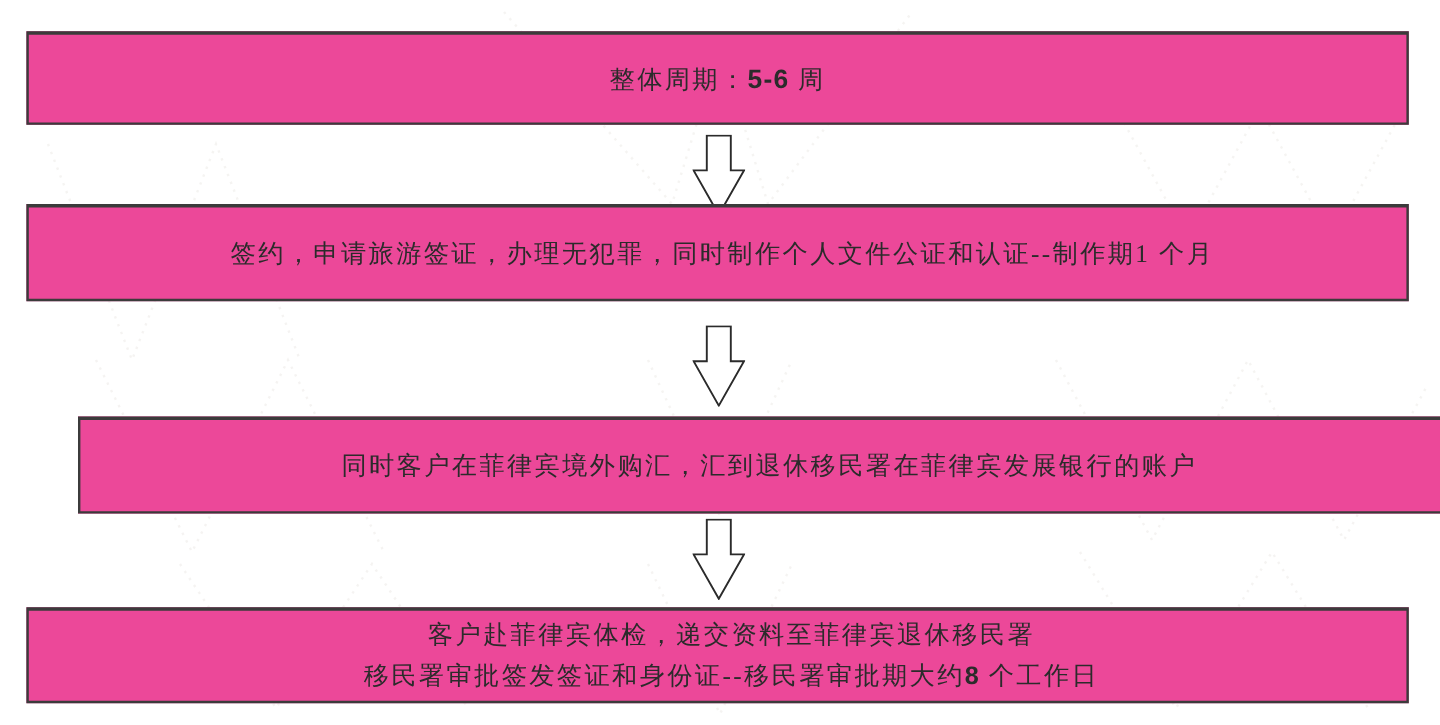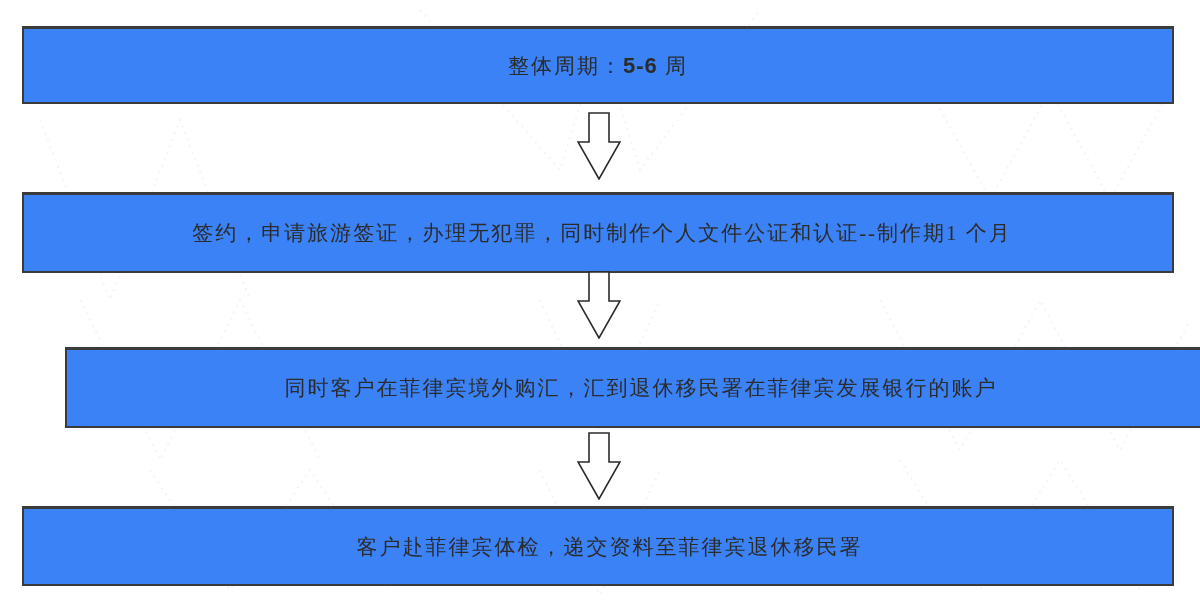--- a/index.html
+++ b/index.html
@@ -20,31 +20,31 @@
     position: absolute;
     left: 0; top: 0;
     width: 1200px; height: 604px;
     pointer-events: none;
   }
   .flow-box {
     position: absolute;
     left: 22px;
     width: 1152px;
     box-sizing: border-box;
-    background: #3b82f6;
+    background: #ec4899;
     border: 2px solid #3b3b3b;
     border-top-width: 3px;
     display: flex;
     align-items: center;
     justify-content: center;
     text-align: center;
     z-index: 2;
   }
   .box-1 { top: 26px;  height: 78px; }
-  .box-2 { top: 192px; height: 81px; padding-left: 8px; }
+  .box-2 { top: 170px; height: 81px; padding-left: 8px; }
   .box-3 { top: 347px; height: 81px; margin-left: 43px; }
   .box-4 { top: 506px; height: 80px; padding-left: 23px; }
   .box-text {
     font-size: 21px;
     line-height: 34px;
     letter-spacing: 2px;
     color: #2b2b2b;
   }
   .seg-bold {
     font-weight: 700;
@@ -106,16 +106,17 @@
     </div>
   </div>
 
   <svg class="down-arrow arrow-3" viewBox="0 0 44 68" xmlns="http://www.w3.org/2000/svg">
     <polygon points="12,1 32,1 32,30 43,30 22,67 1,30 12,30" fill="#ffffff" stroke="#2b2b2b" stroke-width="1.6"></polygon>
   </svg>
 
   <div class="flow-box box-4">
     <div class="box-text">
       <div><span>客户赴菲律宾体检，递交资料至菲律宾退休移民署</span></div>
+      <div><span>移民署审批签发签证和身份证--移民署审批期大约</span><span class="seg-bold">8</span><span> 个工作日</span></div>
     </div>
   </div>
 
 </div>
 
 </body></html>

